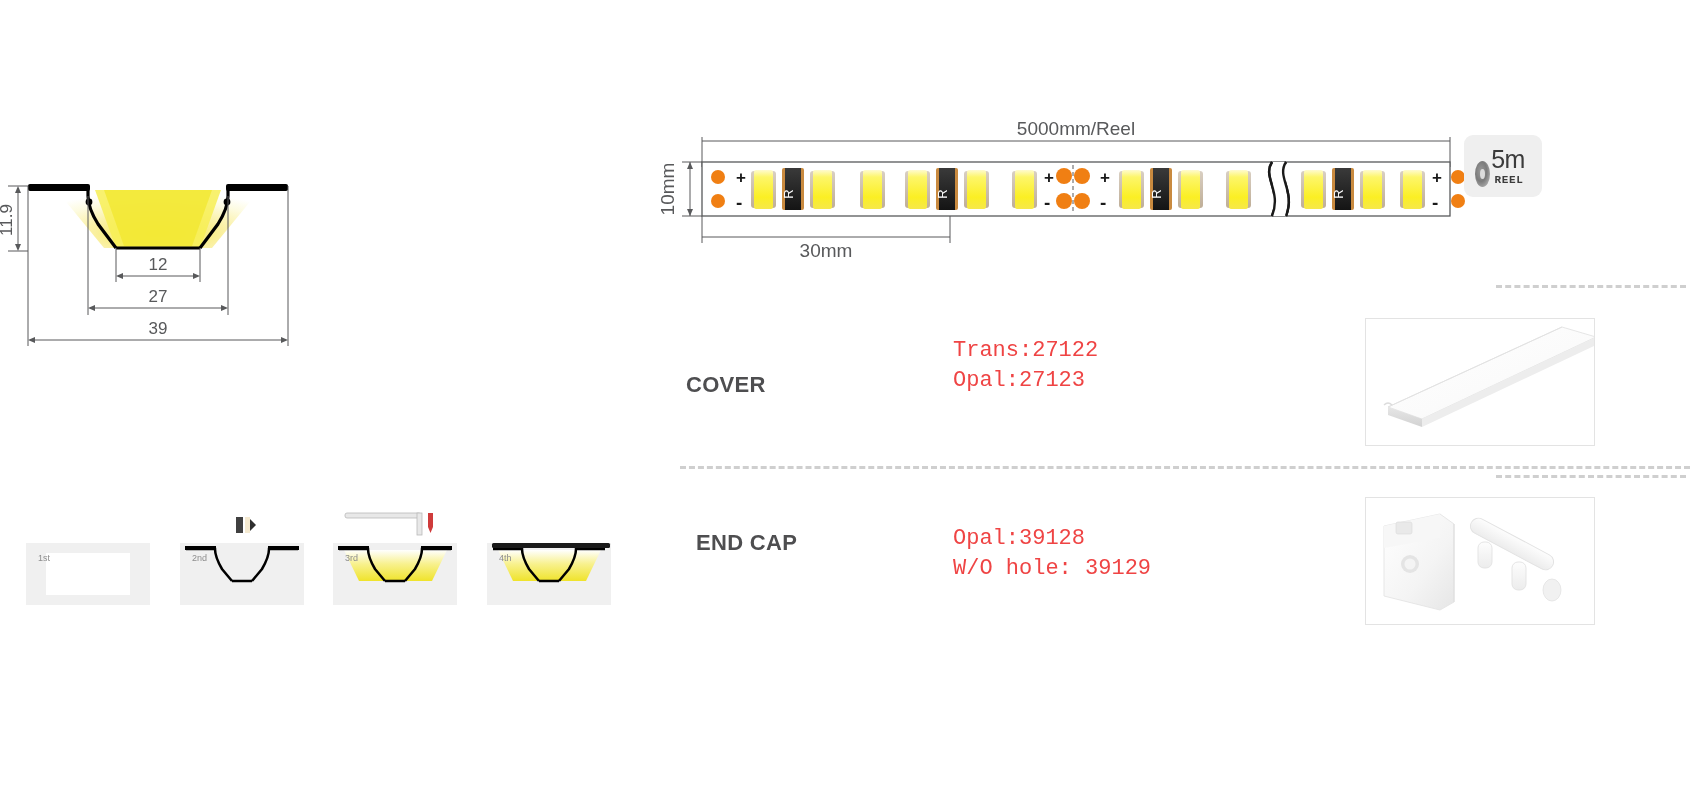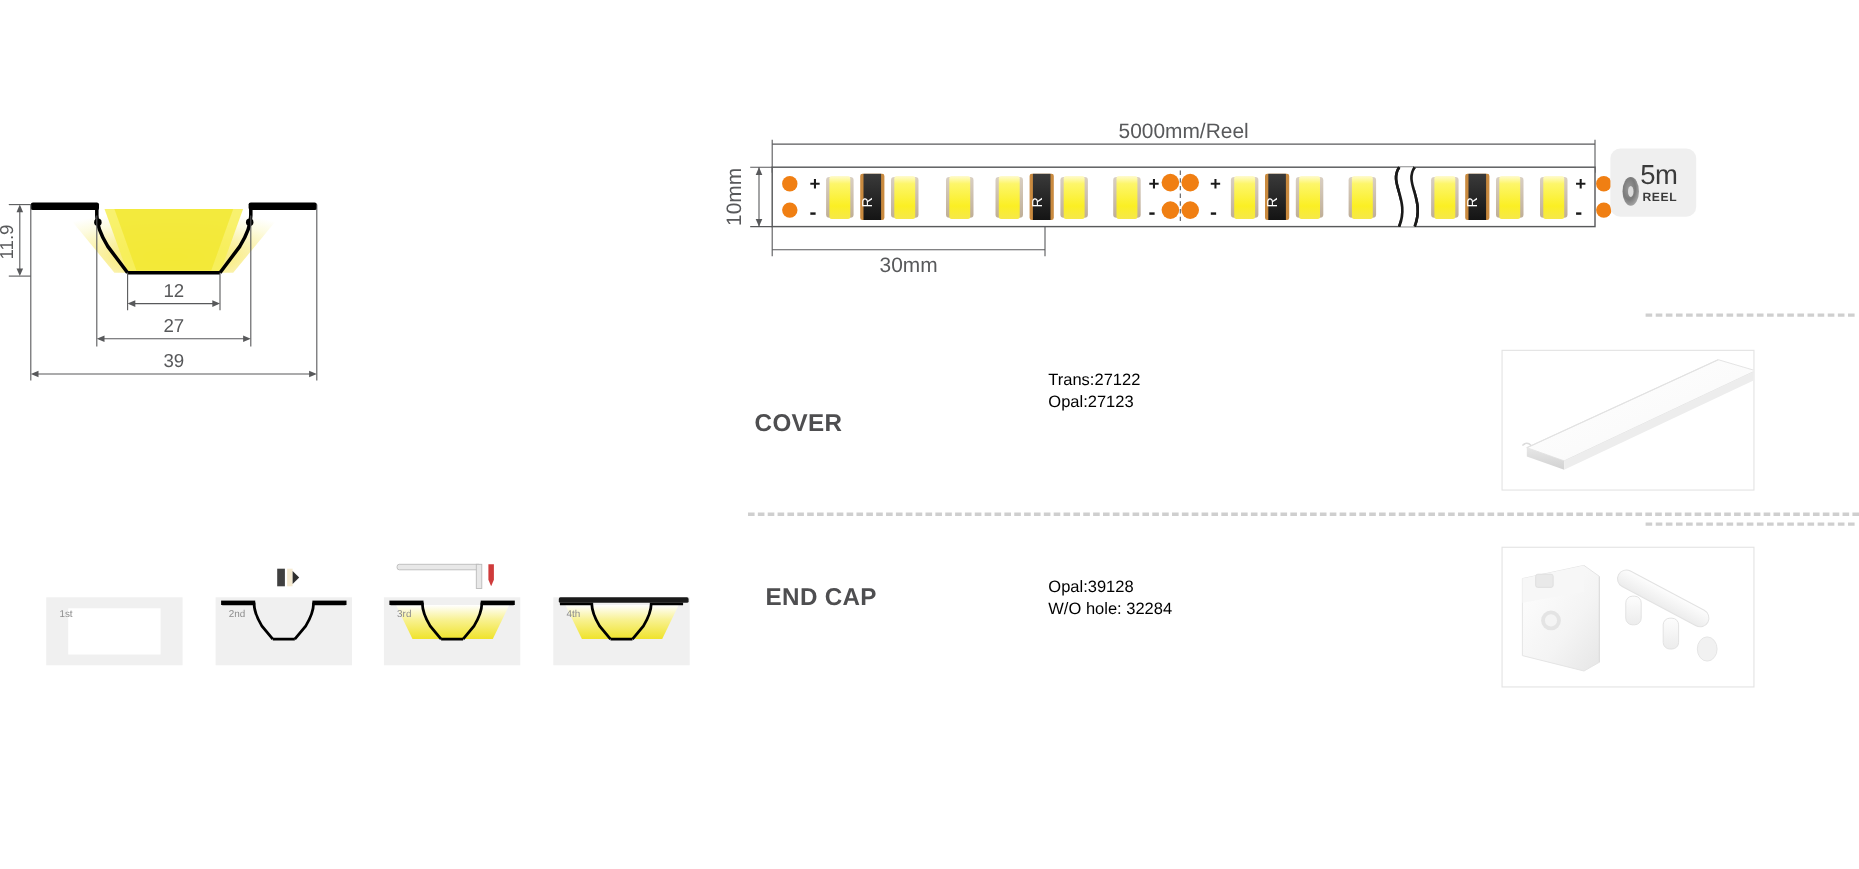--- a/index.html
+++ b/index.html
@@ -20,65 +20,66 @@
   .abs { position: absolute; }
 
   
   #profile-section {
     left: 0px; top: 150px; width: 320px; height: 200px;
   }
   #profile-svg { display:block; }
 
   
   #strip-section {
-    left: 660px; top: 105px; width: 1030px; height: 145px;
+    left: 660px; top: 115px; width: 1030px; height: 145px;
   }
 
   
   #reel-badge {
     position: absolute; left: 1464px; top: 135px;
     width: 78px; height: 62px;
     background: #efefef;
     border-radius: 9px;
     display: flex; flex-direction: column;
     align-items: center; justify-content: center;
     color: #3b3b3b;
     text-align: center;
   }
   #reel-badge .reel-5m {
     font-size: 25px; font-weight: 400; line-height: 1;
     letter-spacing: -0.5px; margin-left: 10px;
   }
   #reel-badge .reel-word {
     font-size: 11px; font-weight: 700; letter-spacing: .6px;
-    margin-top: 2px; margin-left: 12px;
+    margin-top: 2px; margin-left: 12px; font-family: Liberation Mono, monospace;
   }
   #reel-badge .reel-spool {
     position: absolute; left: 11px; bottom: 10px;
     width: 15px; height: 26px;
     border-radius: 50%;
     background: radial-gradient(ellipse at 40% 40%, #9a9a9a 0%, #7b7b7b 45%, #c9c9c9 100%);
   }
   #reel-badge .reel-spool:after{
     content:""; position:absolute; left:5px; top:8px;
     width:5px; height:10px; border-radius:50%;
     background:#dcdcdc;
   }
 
   
-  #steps-section { left: 16px; top: 495px; width: 640px; height: 110px; }
+  #steps-section { left: 0px; top: 495px; width: 640px; height: 110px; }
 
   
   .row-title {
     font-size: 22px; font-weight: 700; color: #4e4e50;
     letter-spacing: .3px;
   }
   .row-codes {
-    font-size: 15px; color: #000000; line-height: 1.35;
+    font-size: 22px; color: #ef4444; line-height: 1.35;
     font-weight: 400;
+    font-family: Liberation Mono, monospace;
   }
   .dashed-rule {
     position: absolute;
     border-top: 3px dashed #cfcfcf;
     height: 0;
   }
   .photo-box {
     position: absolute;
     border: 1px solid #e3e3e3;
     background: #fff;
@@ -456,21 +457,21 @@
 
 <div class="dashed-rule" style="left:680px; top:466px; width:1010px;"></div>
 
 <div class="abs" style="left:1496px; top:285px; width:190px; height:3px;
      border-top:3px dashed #cfcfcf;"></div>
 
 <div class="abs row-title" style="left:696px; top:530px;">END CAP</div>
 
 <div class="abs row-codes" style="left:953px; top:524px; width:340px;">
   <div>Opal:39128</div>
-  <div>W/O hole: 32284</div>
+  <div>W/O hole: 39129</div>
 </div>
 
 <div class="photo-box" style="left:1365px; top:497px; width:230px; height:128px;">
   <svg class="endcap-art" width="230" height="128" viewBox="0 0 230 128" xmlns="http://www.w3.org/2000/svg">
     <defs>
       <linearGradient id="capG" x1="0" y1="0" x2="1" y2="1">
         <stop offset="0%" stop-color="#ffffff"></stop>
         <stop offset="60%" stop-color="#f4f4f4"></stop>
         <stop offset="100%" stop-color="#e6e6e6"></stop>
       </linearGradient>

